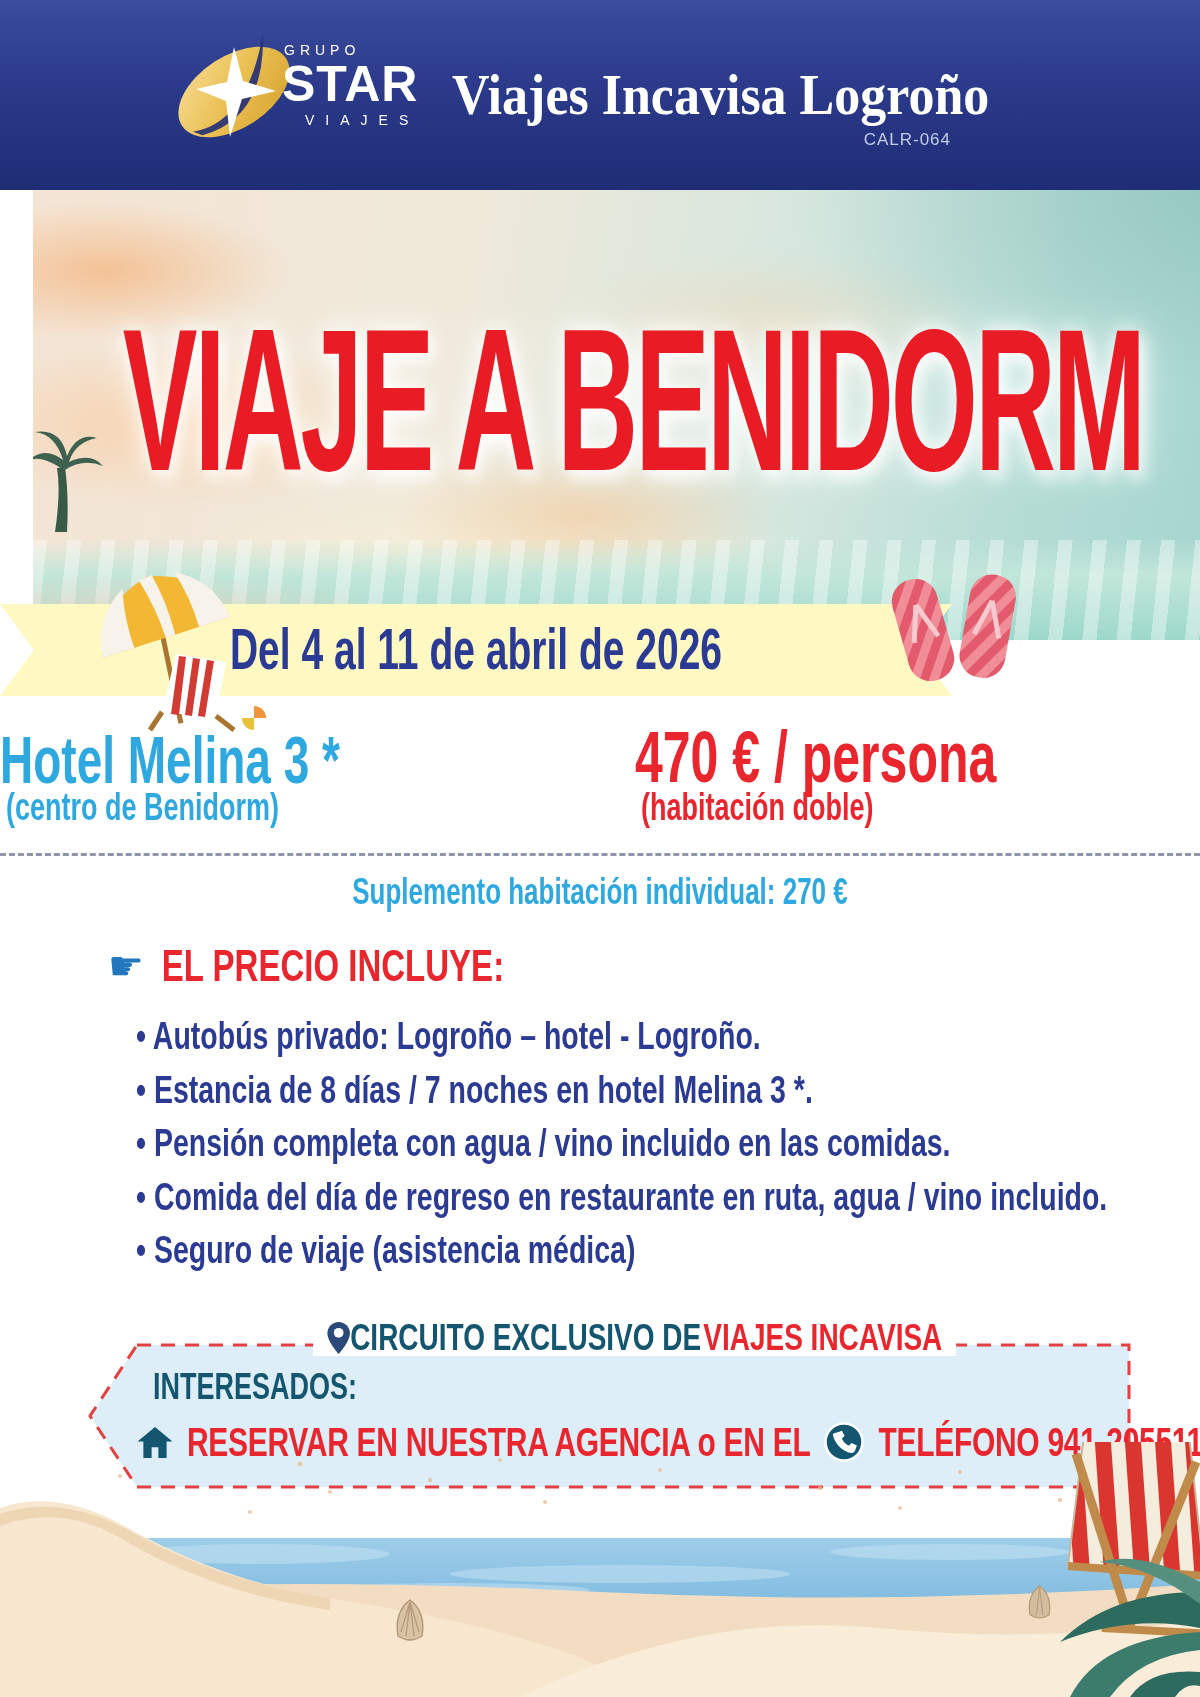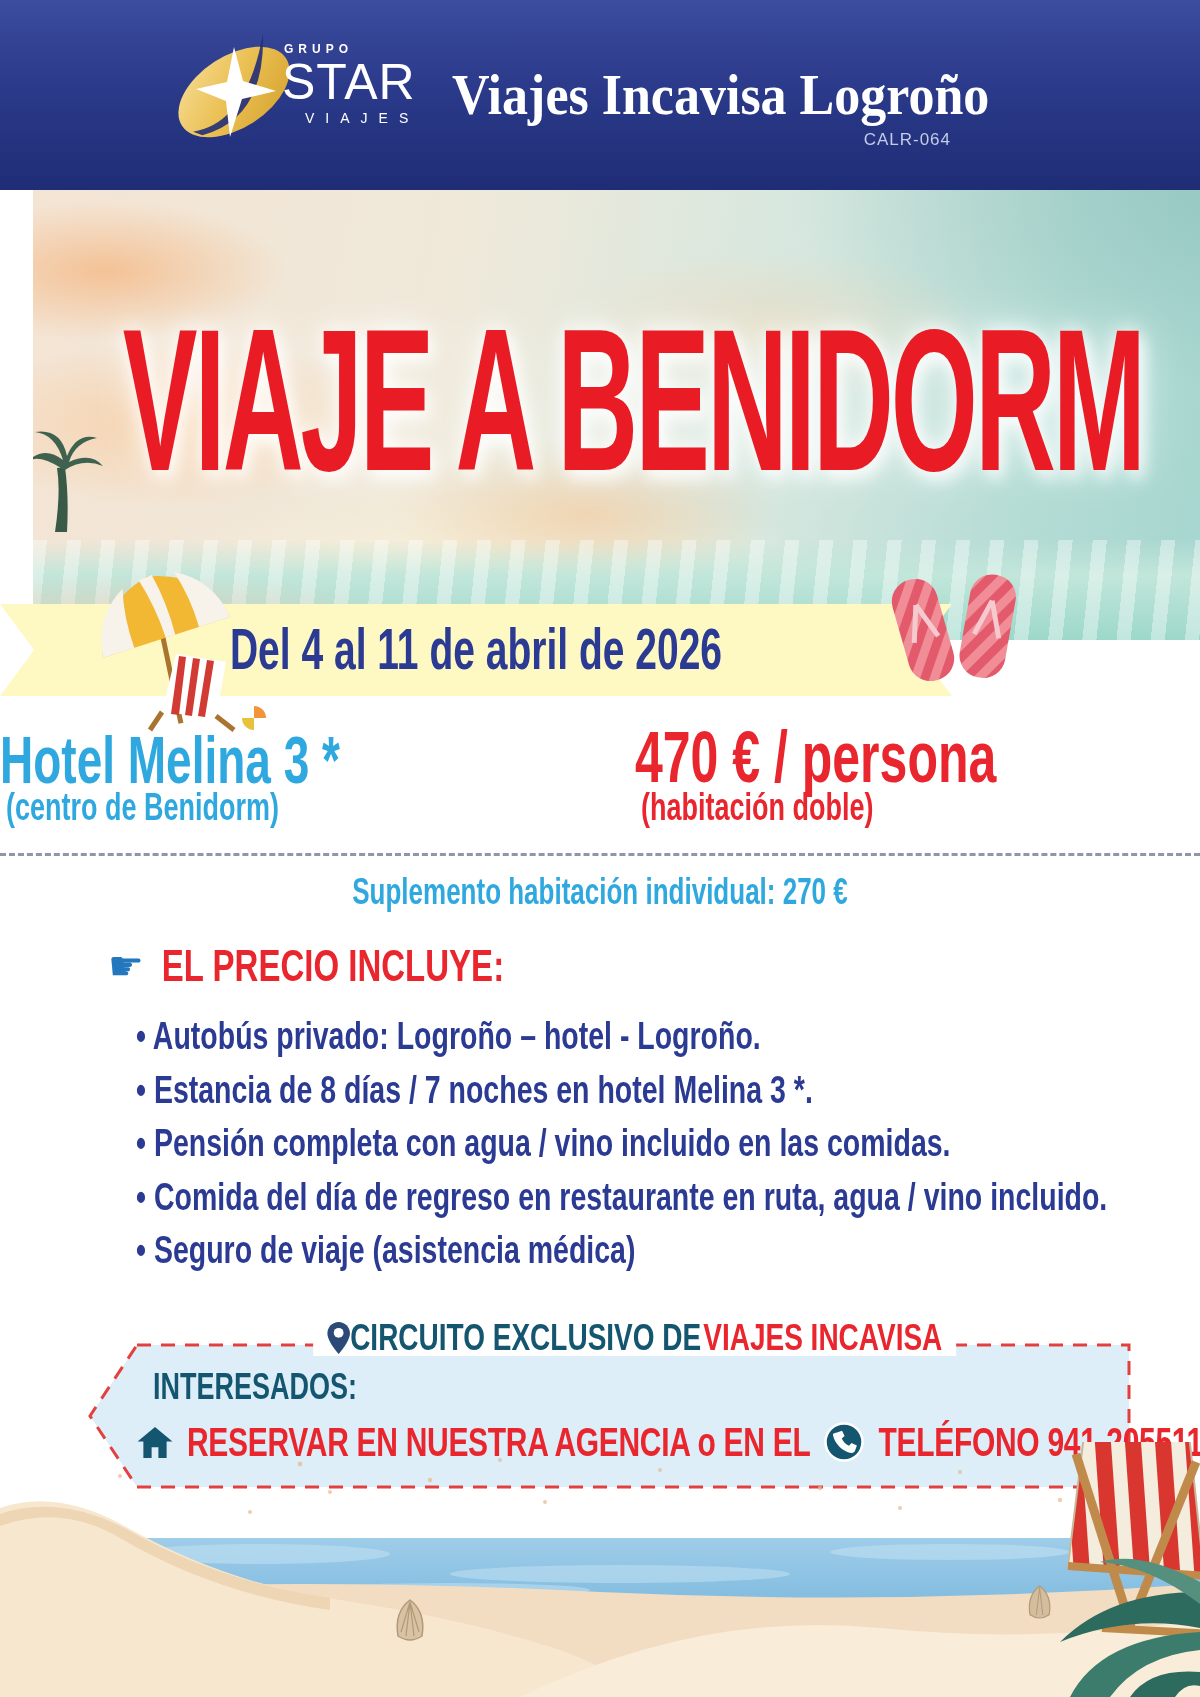--- a/index.html
+++ b/index.html
@@ -10,22 +10,22 @@
   .cy{display:inline-block;transform-origin:center bottom;transform:scaleY(var(--sy,1.35));white-space:nowrap;}
   .cyc{display:inline-block;transform-origin:center center;transform:scaleY(var(--sy,1.35));white-space:nowrap;}
 
   
   .hdr{position:absolute;top:0;left:0;width:1200px;height:190px;
        background:linear-gradient(180deg,#3c4c9e 0%,#2b3a8a 45%,#1f2d76 100%);
        display:flex;align-items:center;}
   .logo-wrap{position:relative;width:250px;height:160px;margin-left:168px;flex:none;}
   .logo-svg{position:absolute;left:0;top:14px;}
   .logo-text{position:absolute;left:116px;top:28px;color:#fff;line-height:1;}
-  .logo-top{font-size:12px;font-weight:bold;letter-spacing:5px;}
-  .logo-main{font-size:50px;font-weight:normal;letter-spacing:1px;margin:2px 0 4px -2px;}
+  .logo-top{font-size:14px;font-weight:normal;letter-spacing:5px;}
+  .logo-main{font-size:50px;font-weight:bold;letter-spacing:1px;margin:2px 0 4px -2px;}
   .logo-bottom{font-size:14px;letter-spacing:11px;margin-left:21px;}
   .agency-title{color:#fff;font-family:"Liberation Serif",serif;font-weight:bold;
                 font-size:52px;margin-left:34px;white-space:nowrap;transform:scaleY(1.08);transform-origin:center;}
   .ref-code{position:absolute;right:249px;top:130px;color:#c3cce8;font-size:17px;letter-spacing:1px;}
 
   
   .hero{position:absolute;top:190px;left:0;width:1200px;height:450px;overflow:hidden;
     background:
       radial-gradient(ellipse 260px 100px at 6% 18%,rgba(244,175,116,.65),transparent 70%),
       radial-gradient(ellipse 320px 120px at 12% 52%,rgba(248,200,152,.7),transparent 70%),

